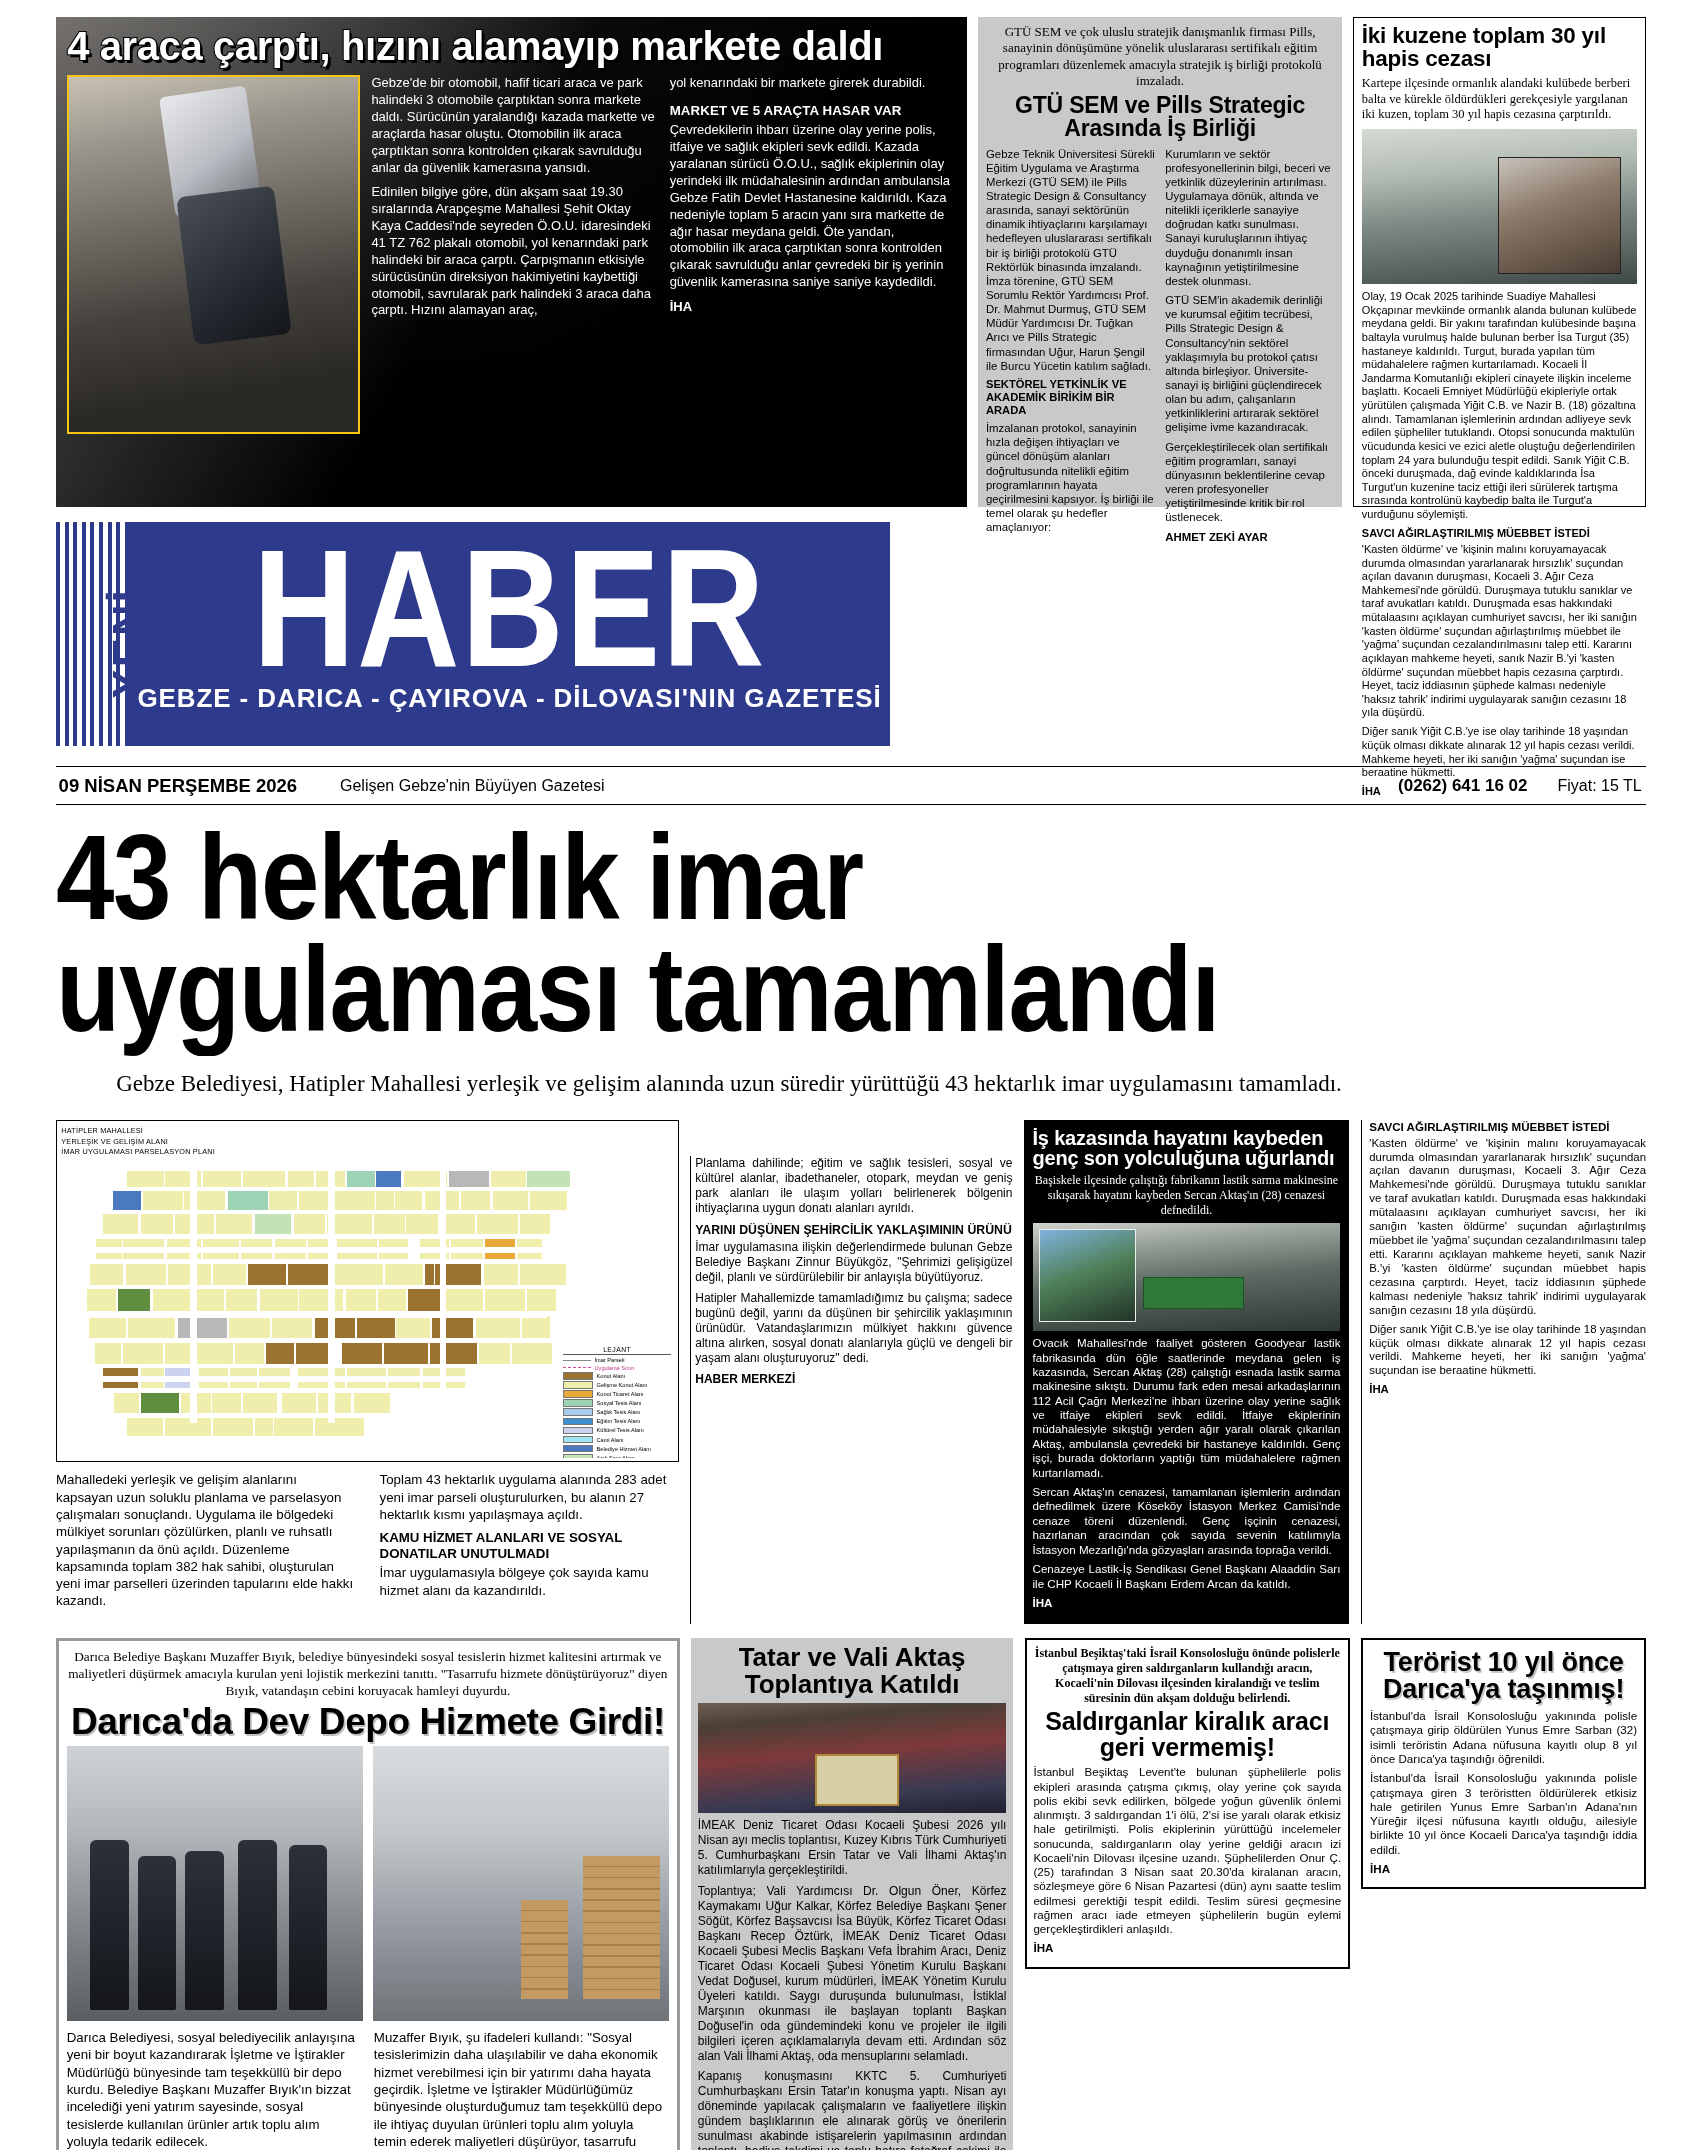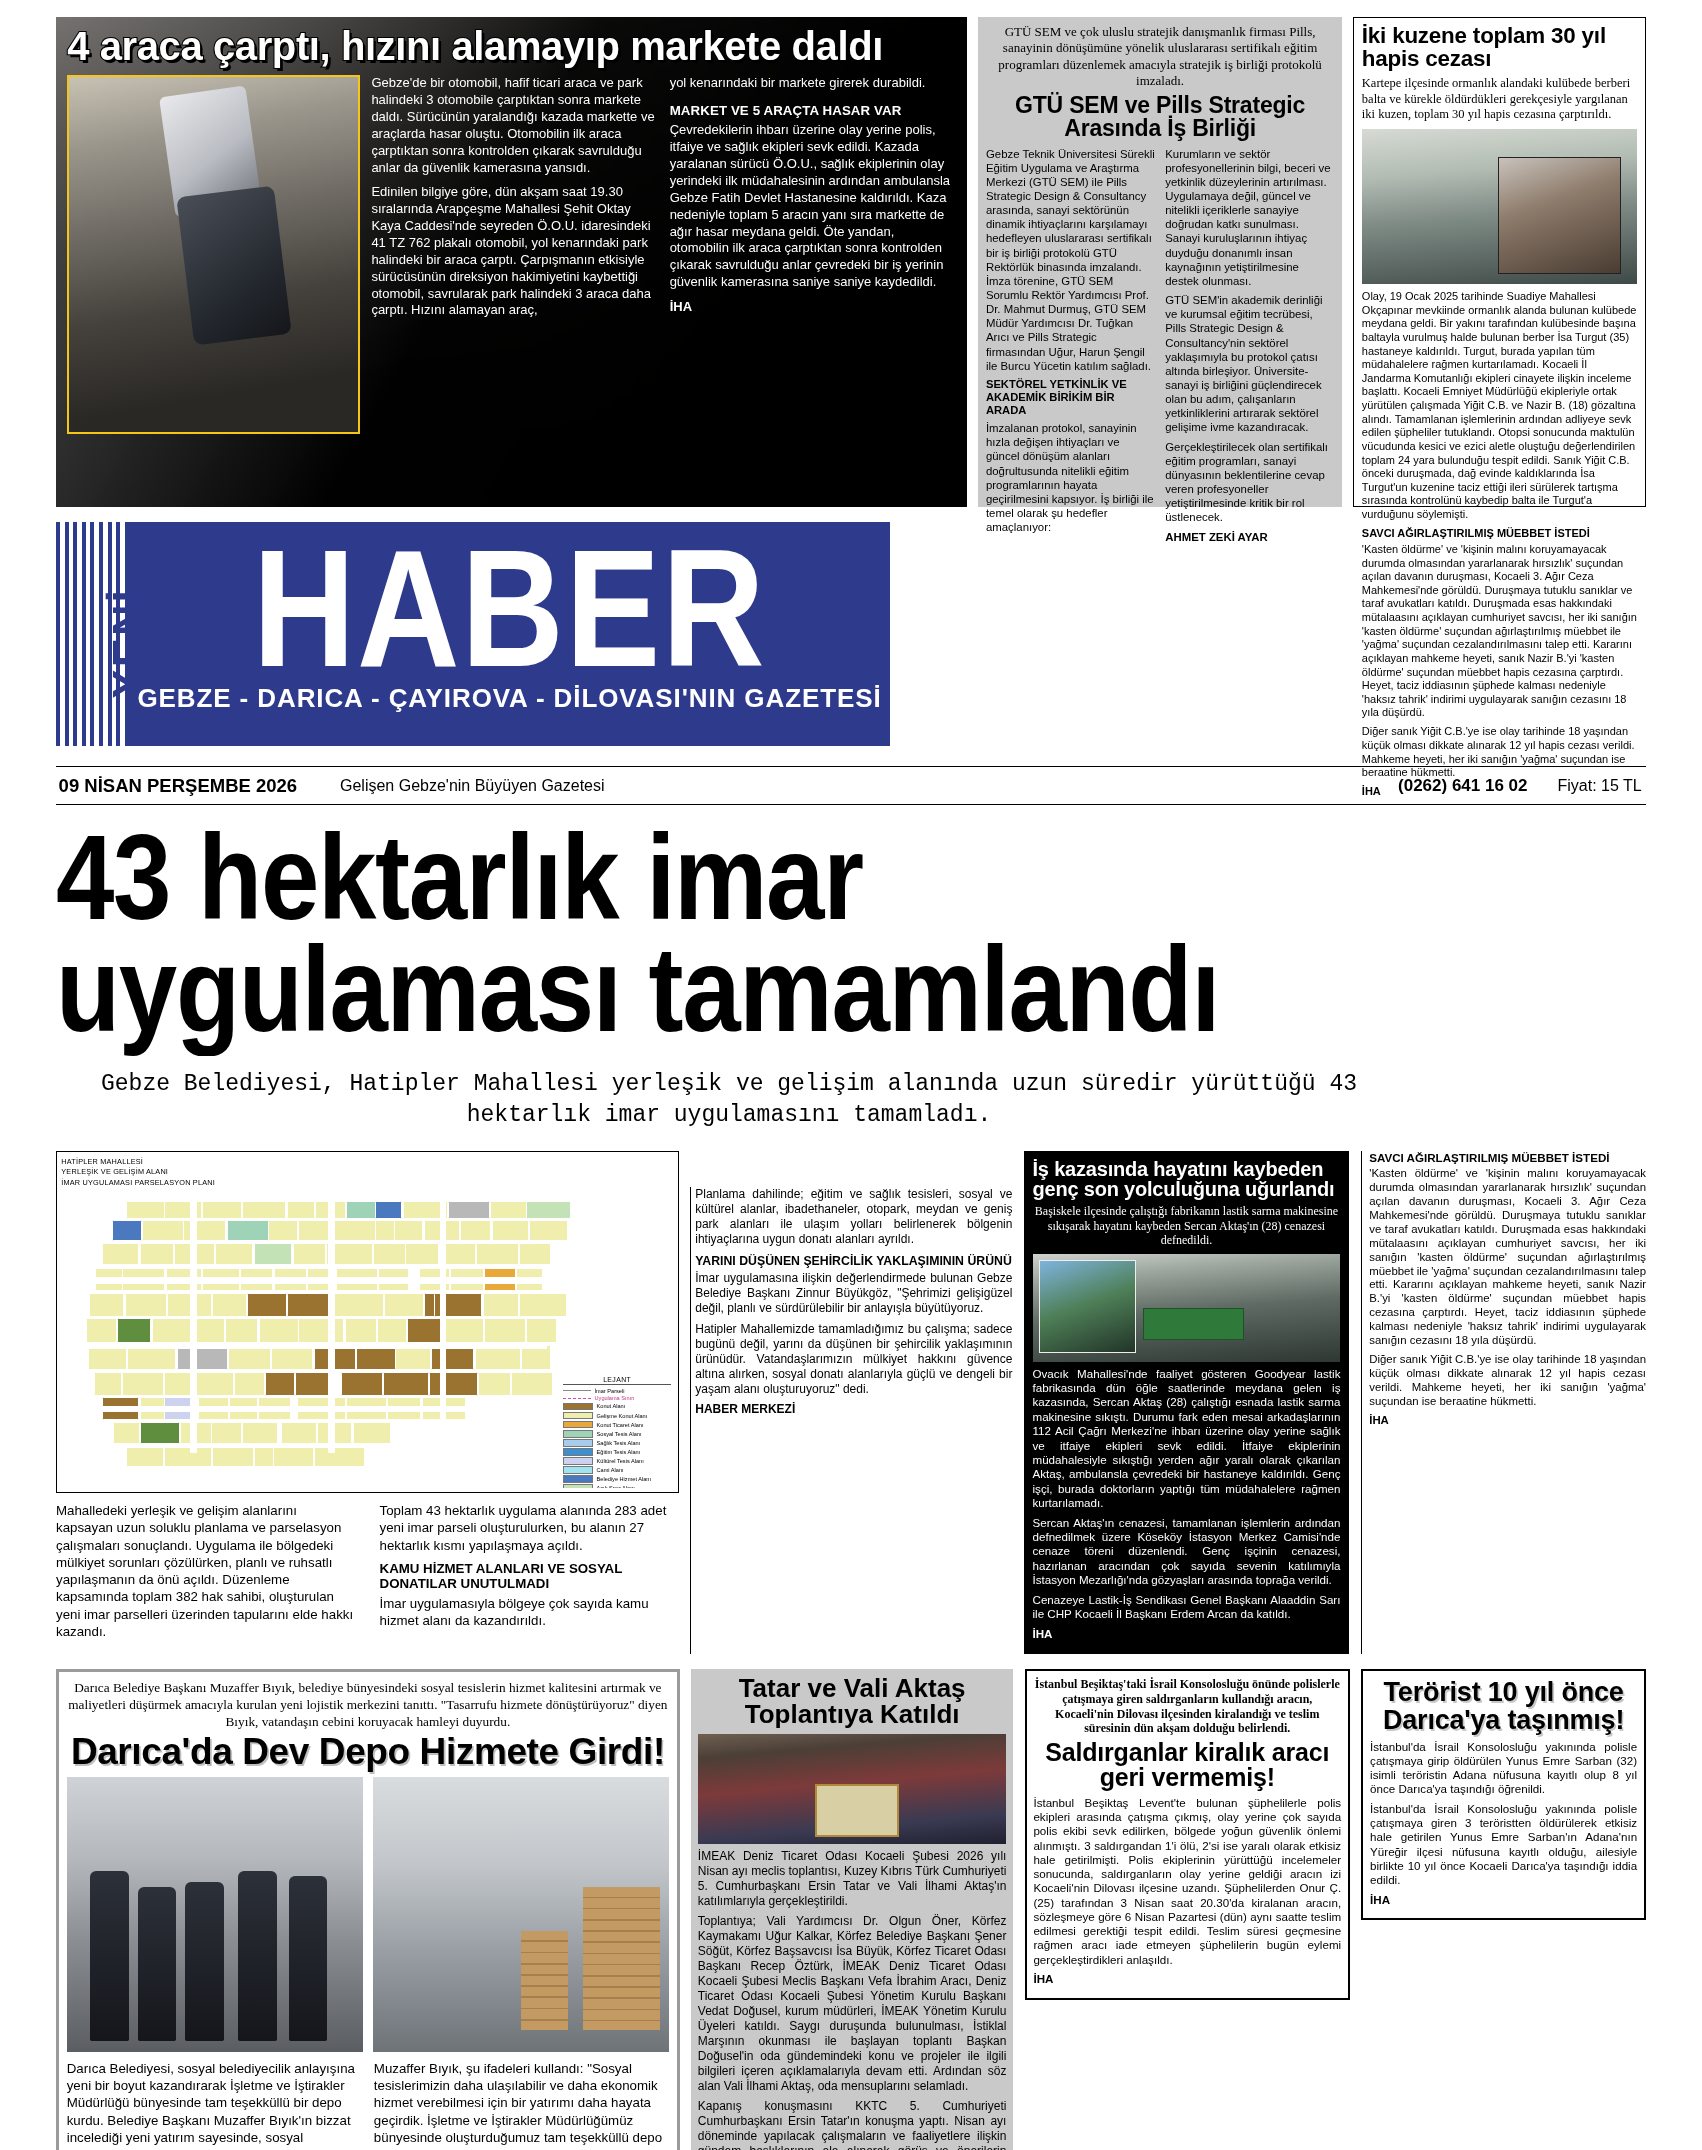--- a/index.html
+++ b/index.html
@@ -118,21 +118,21 @@
   .info-phone{font-weight:bold;font-size:17px;margin-right:30px;}
   .info-price{font-size:16px;margin-right:4.3px;}
 
   
   .mainhead{
     font-family:"Liberation Sans Narrow","Liberation Sans",sans-serif;font-weight:bold;
     font-size:105px;line-height:.93;letter-spacing:-1.3px;margin:17px 0 0 0;
     transform:scaleY(1.14);transform-origin:left top;width:1346px;
   }
   .mainlead{
-    font-family:Liberation Mono, monospace;font-size:23px;line-height:1.33;text-align:center;
+    font-family:Liberation Serif, serif;font-size:23px;line-height:1.33;text-align:center;
     margin:52px 0 0 0;width:1346px;
   }
 
   
   .midrow{display:flex;gap:11.2px;margin-top:20px;}
   .mid-left{width:658px;}
   .mapbox{border:1.7px solid #000;background:#fff;padding:5.2px 4.3px 3.4px 4.3px;box-sizing:border-box;}
   .map-title{text-align:left;font-size:7.3px;line-height:1.45;letter-spacing:0.2px;margin-bottom:2.6px;}
   .mapcanvas{position:relative;height:297px;background:#fff;overflow:hidden;}
   .parcel{position:absolute;border:0.6px solid #fff;border-radius:1.3px;}
@@ -245,21 +245,21 @@
       </div>
     </div>
 
     <div class="top-mid">
       <div class="gtu-lead">GTÜ SEM ve çok uluslu stratejik danışmanlık firması Pills, sanayinin dönüşümüne yönelik uluslararası sertifikalı eğitim programları düzenlemek amacıyla stratejik iş birliği protokolü imzaladı.</div>
       <div class="gtu-head">GTÜ SEM ve Pills Strategic Arasında İş Birliği</div>
       <div class="gtu-cols">
         <p>Gebze Teknik Üniversitesi Sürekli Eğitim Uygulama ve Araştırma Merkezi (GTÜ SEM) ile Pills Strategic Design &amp; Consultancy arasında, sanayi sektörünün dinamik ihtiyaçlarını karşılamayı hedefleyen uluslararası sertifikalı bir iş birliği protokolü GTÜ Rektörlük binasında imzalandı. İmza törenine, GTÜ SEM Sorumlu Rektör Yardımcısı Prof. Dr. Mahmut Durmuş, GTÜ SEM Müdür Yardımcısı Dr. Tuğkan Arıcı ve Pills Strategic firmasından Uğur, Harun Şengil ile Burcu Yücetin katılım sağladı.</p>
         <div class="gtu-sub">SEKTÖREL YETKİNLİK VE AKADEMİK BİRİKİM BİR ARADA</div>
         <p>İmzalanan protokol, sanayinin hızla değişen ihtiyaçları ve güncel dönüşüm alanları doğrultusunda nitelikli eğitim programlarının hayata geçirilmesini kapsıyor. İş birliği ile temel olarak şu hedefler amaçlanıyor:</p>
-        <p>Kurumların ve sektör profesyonellerinin bilgi, beceri ve yetkinlik düzeylerinin artırılması. Uygulamaya değil, güncel ve nitelikli içeriklerle sanayiye doğrudan katkı sunulması. Sanayi kuruluşlarının ihtiyaç duyduğu donanımlı insan kaynağının yetiştirilmesine destek olunması.</p>
+        <p>Kurumların ve sektör profesyonellerinin bilgi, beceri ve yetkinlik düzeylerinin artırılması. Uygulamaya dönük, altında ve nitelikli içeriklerle sanayiye doğrudan katkı sunulması. Sanayi kuruluşlarının ihtiyaç duyduğu donanımlı insan kaynağının yetiştirilmesine destek olunması.</p>
         <p>GTÜ SEM'in akademik derinliği ve kurumsal eğitim tecrübesi, Pills Strategic Design &amp; Consultancy'nin sektörel yaklaşımıyla bu protokol çatısı altında birleşiyor. Üniversite-sanayi iş birliğini güçlendirecek olan bu adım, çalışanların yetkinliklerini artırarak sektörel gelişime ivme kazandıracak.</p>
         <p>Gerçekleştirilecek olan sertifikalı eğitim programları, sanayi dünyasının beklentilerine cevap veren profesyoneller yetiştirilmesinde kritik bir rol üstlenecek.</p>
         <p class="b">AHMET ZEKİ AYAR</p>
       </div>
     </div>
 
     <div class="top-right">
       <div class="tr-head">İki kuzene toplam 30 yıl hapis cezası</div>
       <div class="tr-lead">Kartepe ilçesinde ormanlık alandaki kulübede berberi balta ve kürekle öldürdükleri gerekçesiyle yargılanan iki kuzen, toplam 30 yıl hapis cezasına çarptırıldı.</div>
       <div class="tr-photo">

